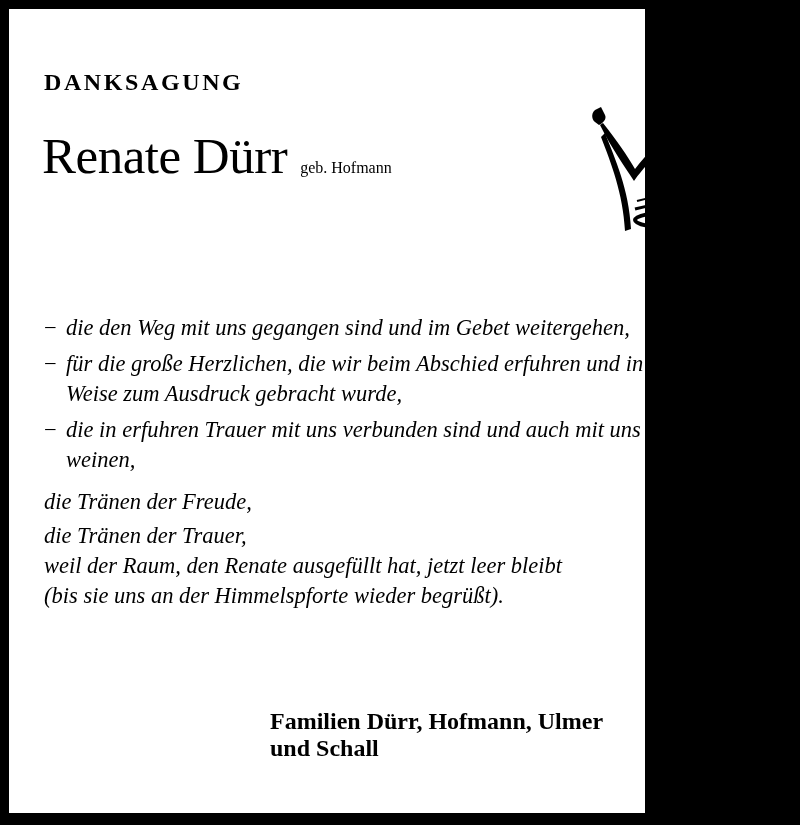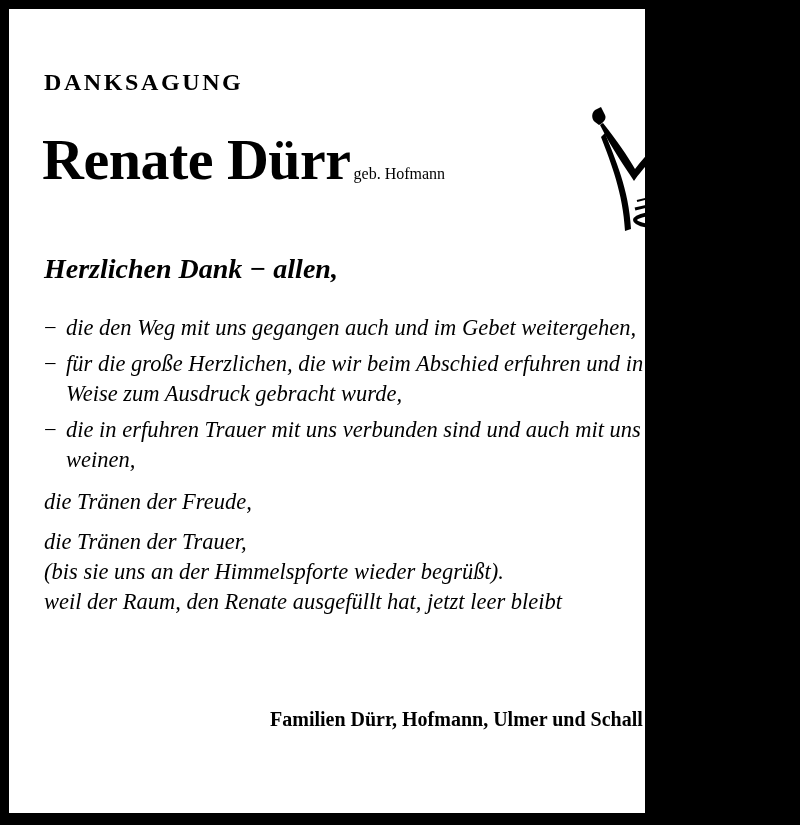--- a/index.html
+++ b/index.html
@@ -7,38 +7,38 @@
     .card {
       position: absolute; left: 9px; top: 9px; width: 636px; height: 804px;
       background: #ffffff; color: #000;
       font-family: "Liberation Serif", "DejaVu Serif", serif;
     }
     .kicker {
       position: absolute; left: 35px; top: 60px;
       font-size: 24px; font-weight: bold; letter-spacing: 2.6px;
     }
     .name-row { position: absolute; left: 33px; top: 122px; white-space: nowrap; }
-    .name { font-size: 58px; font-weight: bold; letter-spacing: -0.5px; line-height: 1; }
-    .maiden { font-size: 16px; margin-left: 3px; vertical-align: baseline; }
+    .name { font-size: 51px; font-weight: normal; letter-spacing: -0.5px; line-height: 1; }
+    .maiden { font-size: 16px; margin-left: 13px; vertical-align: baseline; }
     .crown { position: absolute; left: 578px; top: 80px; width: 150px; height: 150px; }
     .greeting {
       position: absolute; left: 35px; top: 244px;
       font-size: 28px; font-weight: bold; font-style: italic;
     }
     .body {
       position: absolute; left: 35px; top: 304px; width: 720px;
       font-size: 22.5px; font-style: italic; line-height: 30px;
     }
     .item { position: relative; padding-left: 22px; margin-bottom: 6px; }
     .item .dash { position: absolute; left: 0; top: 0; font-style: normal; }
     .stanza { margin-top: 12px; }
-    .stanza + .stanza { margin-top: 10px; }
+    .stanza + .stanza { margin-top: 4px; }
     .signature {
       position: absolute; left: 261px; top: 699px;
-      font-size: 20px; font-weight: bold;
+      font-size: 24px; font-weight: bold;
     }
   </style>
 </head>
 <body>
 
 <div class="card">
   <div class="kicker">DANKSAGUNG</div>
 
   <div class="name-row">
     <span class="name">Renate Dürr</span><span class="maiden">geb. Hofmann</span>
@@ -61,40 +61,39 @@
     <path d="M144 28 C140 60,134 90,128 118 L122 116 C128 90,134 62,140 30 Z" fill="#000"></path>
 
     <path d="M18 44 C28 70,42 100,44 140 L38 142 C36 104,24 74,14 48 Z" fill="#000"></path>
 
     <path d="M50 112 C78 104,108 104,128 112" stroke="#000" stroke-width="2" fill="none"></path>
     <path d="M48 120 C78 112,108 112,128 120" stroke="#000" stroke-width="3" fill="none"></path>
 
     <ellipse cx="88" cy="131" rx="40" ry="8" stroke="#000" stroke-width="4" fill="none"></ellipse>
   </svg>
 
-  <div class="greeting">Herzlichen Dank − allen,</div>
 
   <div class="body">
     <div class="item">
       <span class="dash">−</span>
-      <span>die den Weg mit uns gegangen auch und im Gebet weitergehen,</span>
+      <span>die den Weg mit uns gegangen sind und im Gebet weitergehen,</span>
     </div>
     <div class="item">
       <span class="dash">−</span>
       <span>für die große Herzlichen, die wir beim Abschied erfuhren und in vielfältiger Weise zum Ausdruck gebracht wurde,</span>
     </div>
     <div class="item">
       <span class="dash">−</span>
       <span>die in erfuhren Trauer mit uns verbunden sind und auch mit uns Tränen weinen,</span>
     </div>
 
     <div class="stanza">
       <div>die Tränen der Freude,</div>
     </div>
     <div class="stanza">
       <div>die Tränen der Trauer,</div>
+      <div>weil der Raum, den Renate ausgefüllt hat, jetzt leer bleibt</div>
       <div>(bis sie uns an der Himmelspforte wieder begrüßt).</div>
-      <div>weil der Raum, den Renate ausgefüllt hat, jetzt leer bleibt</div>
     </div>
   </div>
 
   <div class="signature">Familien Dürr, Hofmann, Ulmer und Schall</div>
 </div>
 
 </body></html>

